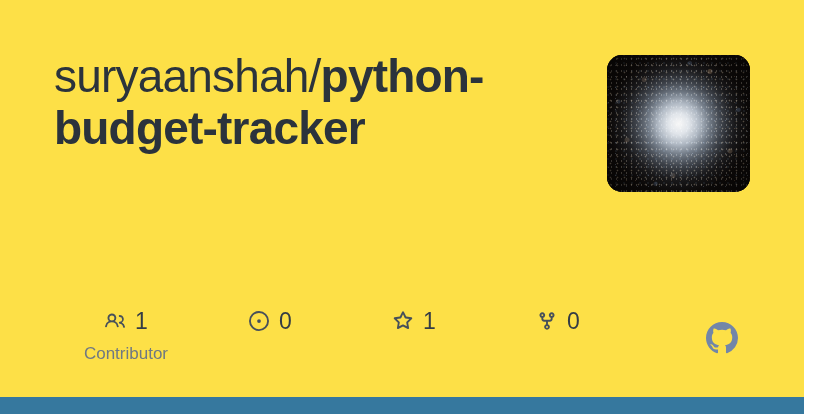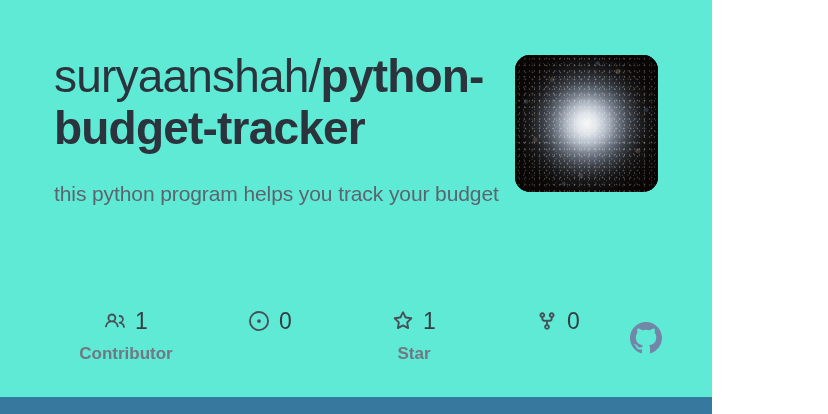--- a/index.html
+++ b/index.html
@@ -8,23 +8,23 @@
   }
   body {
     width: 828px;
     height: 414px;
     background: #ffffff;
     font-family: "Liberation Sans", sans-serif;
     overflow: hidden;
   }
   .card {
     position: relative;
-    width: 712px;
+    width: 804px;
     height: 414px;
-    background: #5eead4;
+    background: #fde047;
     box-sizing: border-box;
   }
 
   
   .header {
     position: absolute;
     left: 54px;
     top: 50px;
     right: 54px;
     display: flex;
@@ -167,21 +167,21 @@
     font-size: 23px;
     line-height: 23px;
     color: #343c45;
     font-weight: 400;
   }
   .stat-label {
     padding-top: 8px;
     font-size: 17px;
     line-height: 20px;
     color: #6f7883;
-    font-weight: 700;
+    font-weight: 400;
   }
   .gh-mark {
     margin-left: auto;
     width: 32px;
     height: 32px;
     color: #7286a8;
     align-self: center;
     margin-top: 6px;
     margin-right: 12px;
   }
@@ -198,21 +198,20 @@
   }
 </style>
 </head>
 <body>
 
 <div class="card">
 
   <div class="header">
     <div class="header-text">
       <h1 class="repo-title"><span class="owner">suryaanshah</span><span class="slash">/</span><span class="name">python-budget-tracker</span></h1>
-      <p class="repo-desc">this python program helps you track your budget</p>
     </div>
 
     <div class="avatar">
       <div class="sky"></div>
       <div class="grain"></div>
       <div class="grain2"></div>
       <div class="core"></div>
       <div class="vignette"></div>
     </div>
   </div>
@@ -245,21 +244,20 @@
 
     <div class="stat">
       <div class="stat-top">
         <span class="stat-icon">
           <svg viewBox="0 0 16 16" width="20" height="20" fill="currentColor" aria-hidden="true">
             <path d="M8 .25a.75.75 0 0 1 .673.418l1.882 3.815 4.21.612a.75.75 0 0 1 .416 1.279l-3.046 2.97.719 4.192a.751.751 0 0 1-1.088.791L8 12.347l-3.766 1.98a.75.75 0 0 1-1.088-.79l.72-4.194L.818 6.374a.75.75 0 0 1 .416-1.28l4.21-.611L7.327.668A.75.75 0 0 1 8 .25Zm0 2.445L6.615 5.5a.75.75 0 0 1-.564.41l-3.097.45 2.24 2.184a.75.75 0 0 1 .216.664l-.528 3.084 2.769-1.456a.75.75 0 0 1 .698 0l2.77 1.456-.53-3.084a.75.75 0 0 1 .216-.664l2.24-2.183-3.096-.45a.75.75 0 0 1-.564-.41L8 2.694Z"></path>
           </svg>
         </span>
         <span class="stat-value">1</span>
       </div>
-      <div class="stat-label">Star</div>
     </div>
 
     <div class="stat">
       <div class="stat-top">
         <span class="stat-icon">
           <svg viewBox="0 0 16 16" width="20" height="20" fill="currentColor" aria-hidden="true">
             <path d="M5 5.372v.878c0 .414.336.75.75.75h4.5a.75.75 0 0 0 .75-.75v-.878a2.25 2.25 0 1 1 1.5 0v.878a2.25 2.25 0 0 1-2.25 2.25h-1.5v2.128a2.251 2.251 0 1 1-1.5 0V8.5h-1.5A2.25 2.25 0 0 1 3.5 6.25v-.878a2.25 2.25 0 1 1 1.5 0ZM5 3.25a.75.75 0 1 0-1.5 0 .75.75 0 0 0 1.5 0Zm6.75.75a.75.75 0 1 0 0-1.5.75.75 0 0 0 0 1.5Zm-3 8.75a.75.75 0 1 0-1.5 0 .75.75 0 0 0 1.5 0Z"></path>
           </svg>
         </span>
         <span class="stat-value">0</span>

